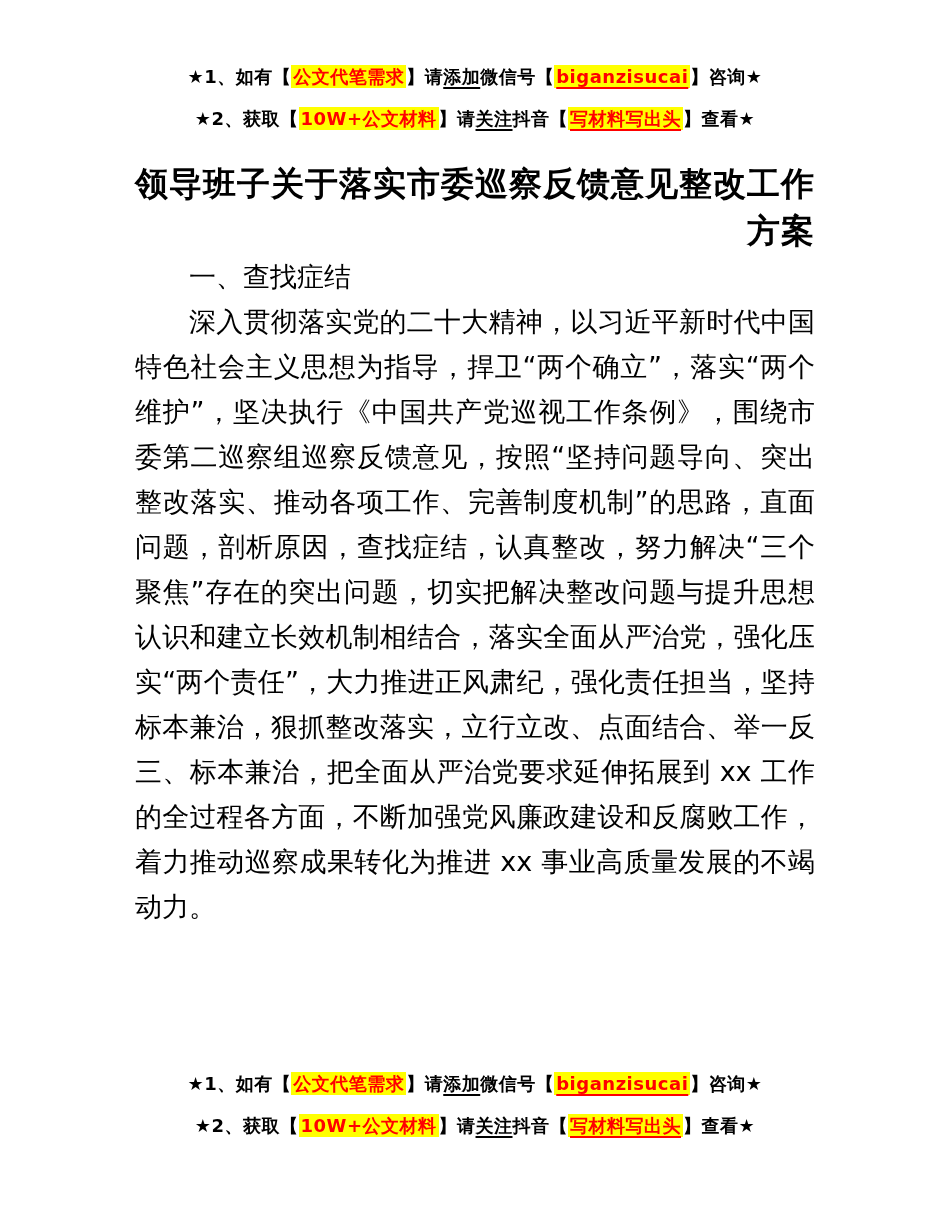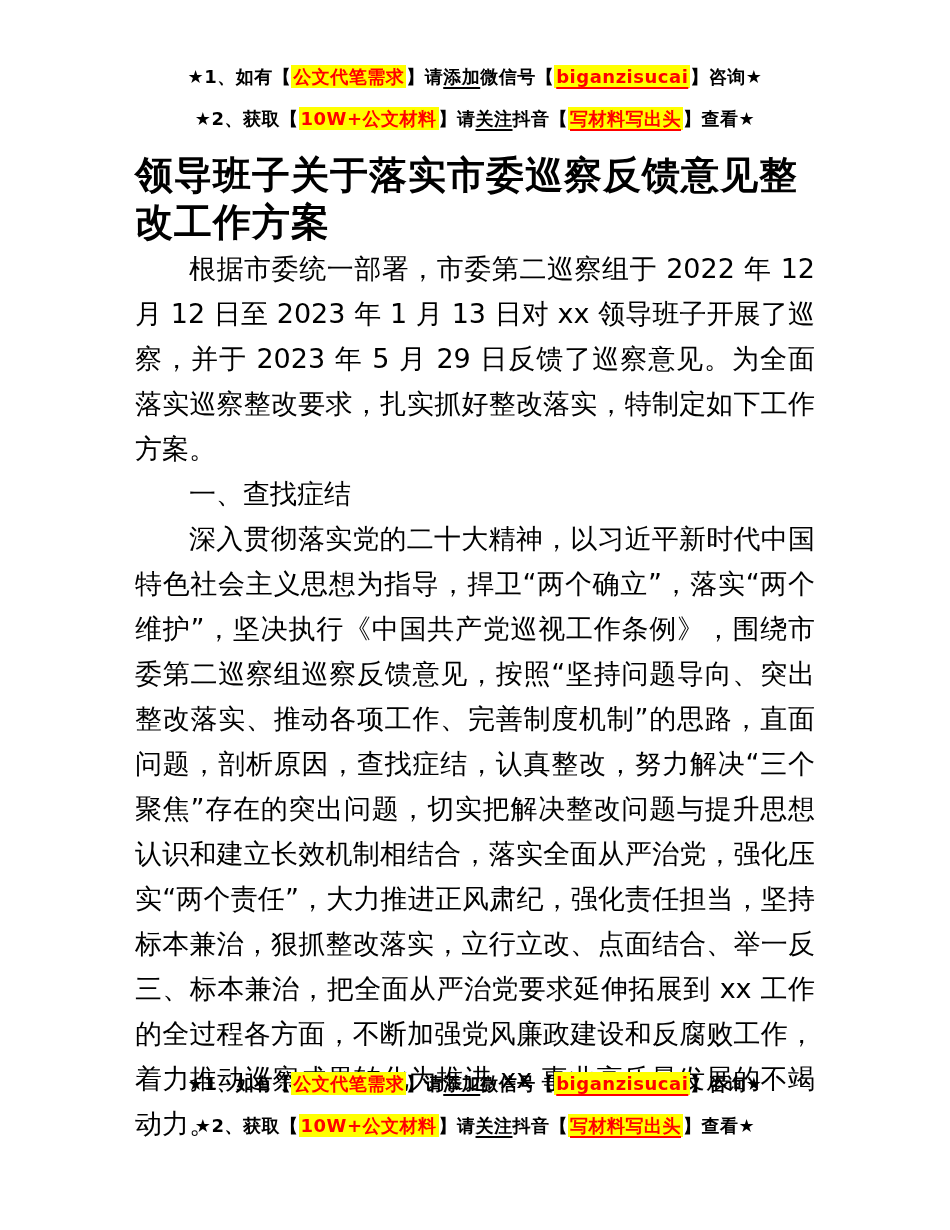--- a/index.html
+++ b/index.html
@@ -47,25 +47,25 @@
   }
   .promo .u-red{
     text-decoration:underline;
     text-decoration-color:var(--red);
     text-decoration-thickness:2px;
     text-underline-offset:4px;
   }
   
   .title{
     width:680px;
-    margin:12px auto 0 auto;
-    font-size:38px;
+    margin:20px auto 0 auto;
+    font-size:33px;
     line-height:47px;
     font-weight:700;
-    text-align:left;
+    text-align:right;
     letter-spacing:1px;
   }
   
   .content{
     width:680px;
     margin:0 auto;
     font-size:27px;
     line-height:45px;
     text-align:justify;
     text-justify:inter-ideograph;
@@ -82,21 +82,20 @@
 <div class="page">
 
   <div class="promo promo-top">
     <div class="promo-line"><span class="seg">★1、如有【</span><span class="seg hl">公文代笔需求</span><span class="seg">】请</span><span class="seg u">添加</span><span class="seg">微信号【</span><span class="seg hl u-red">biganzisucai</span><span class="seg">】咨询★</span></div>
     <div class="promo-line"><span class="seg">★2、获取【</span><span class="seg hl">10W+公文材料</span><span class="seg">】请</span><span class="seg u">关注</span><span class="seg">抖音【</span><span class="seg hl u-red">写材料写出头</span><span class="seg">】查看★</span></div>
   </div>
 
   <h1 class="title">领导班子关于落实市委巡察反馈意见整改工作方案</h1>
 
   <div class="content">
-    <p>根据市委统一部署，市委第二巡察组于 2022 年 12 月 12 日至 2023 年 1 月 13 日对 xx 领导班子开展了巡察，并于 2023 年 5 月 29 日反馈了巡察意见。为全面落实巡察整改要求，扎实抓好整改落实，特制定如下工作方案。</p>
     <p>一、查找症结</p>
     <p>深入贯彻落实党的二十大精神，以习近平新时代中国特色社会主义思想为指导，捍卫“两个确立”，落实“两个维护”，坚决执行《中国共产党巡视工作条例》，围绕市委第二巡察组巡察反馈意见，按照“坚持问题导向、突出整改落实、推动各项工作、完善制度机制”的思路，直面问题，剖析原因，查找症结，认真整改，努力解决“三个聚焦”存在的突出问题，切实把解决整改问题与提升思想认识和建立长效机制相结合，落实全面从严治党，强化压实“两个责任”，大力推进正风肃纪，强化责任担当，坚持标本兼治，狠抓整改落实，立行立改、点面结合、举一反三、标本兼治，把全面从严治党要求延伸拓展到 xx 工作的全过程各方面，不断加强党风廉政建设和反腐败工作，着力推动巡察成果转化为推进 xx 事业高质量发展的不竭动力。</p>
   </div>
 
   <div class="promo promo-bottom">
     <div class="promo-line"><span class="seg">★1、如有【</span><span class="seg hl">公文代笔需求</span><span class="seg">】请</span><span class="seg u">添加</span><span class="seg">微信号【</span><span class="seg hl u-red">biganzisucai</span><span class="seg">】咨询★</span></div>
     <div class="promo-line"><span class="seg">★2、获取【</span><span class="seg hl">10W+公文材料</span><span class="seg">】请</span><span class="seg u">关注</span><span class="seg">抖音【</span><span class="seg hl u-red">写材料写出头</span><span class="seg">】查看★</span></div>
   </div>
 
 </div>

